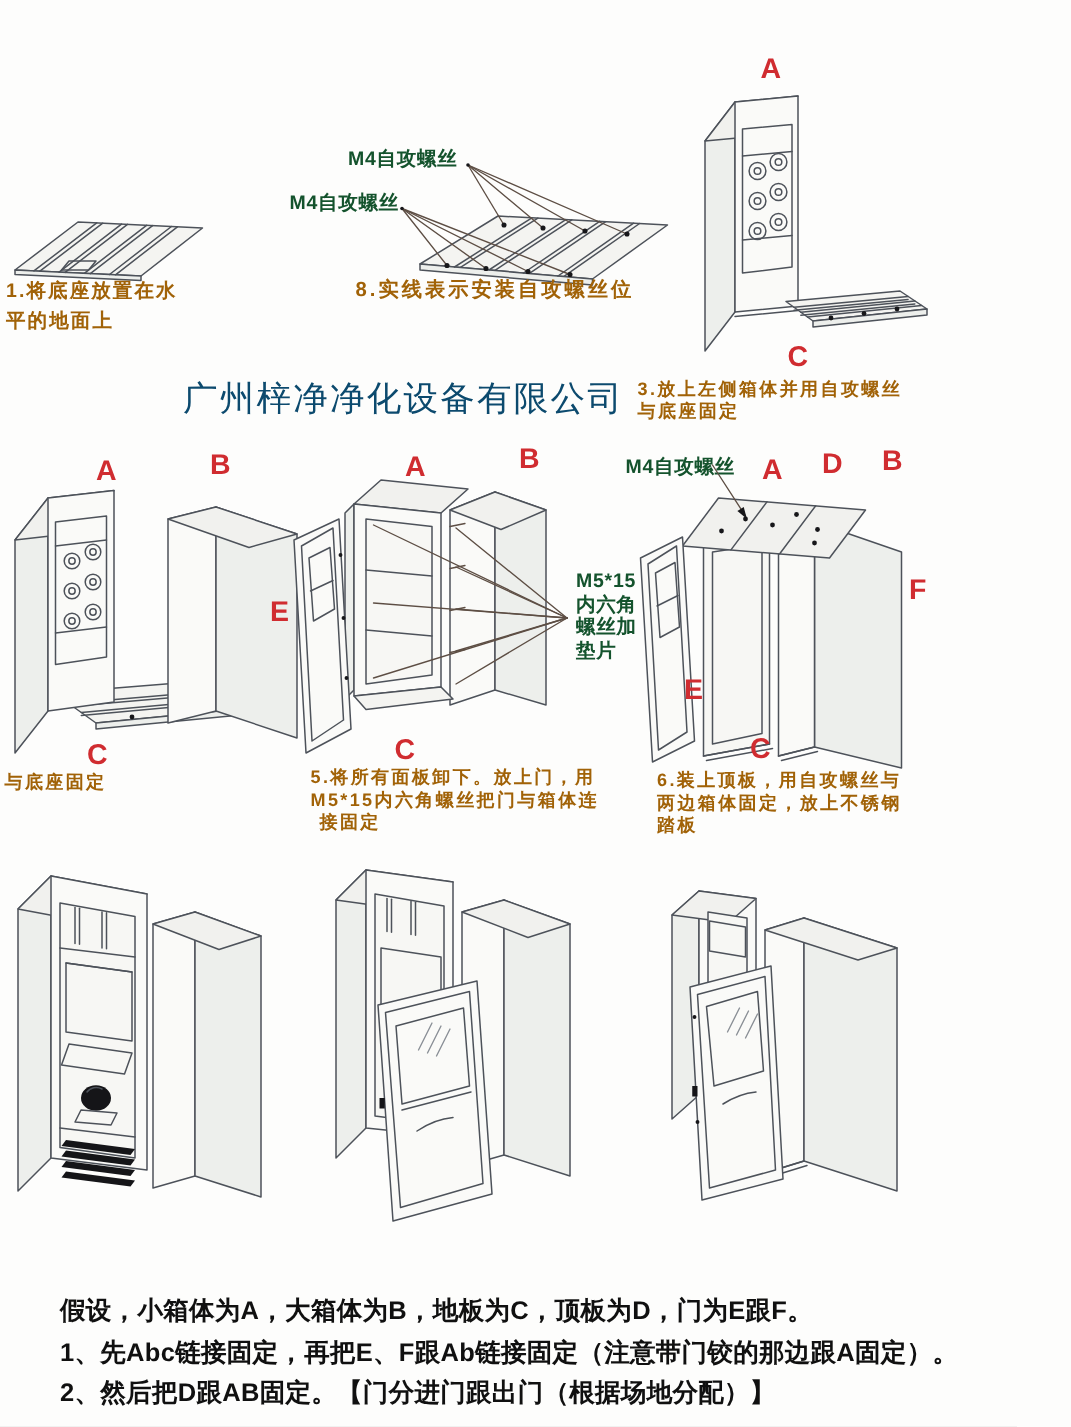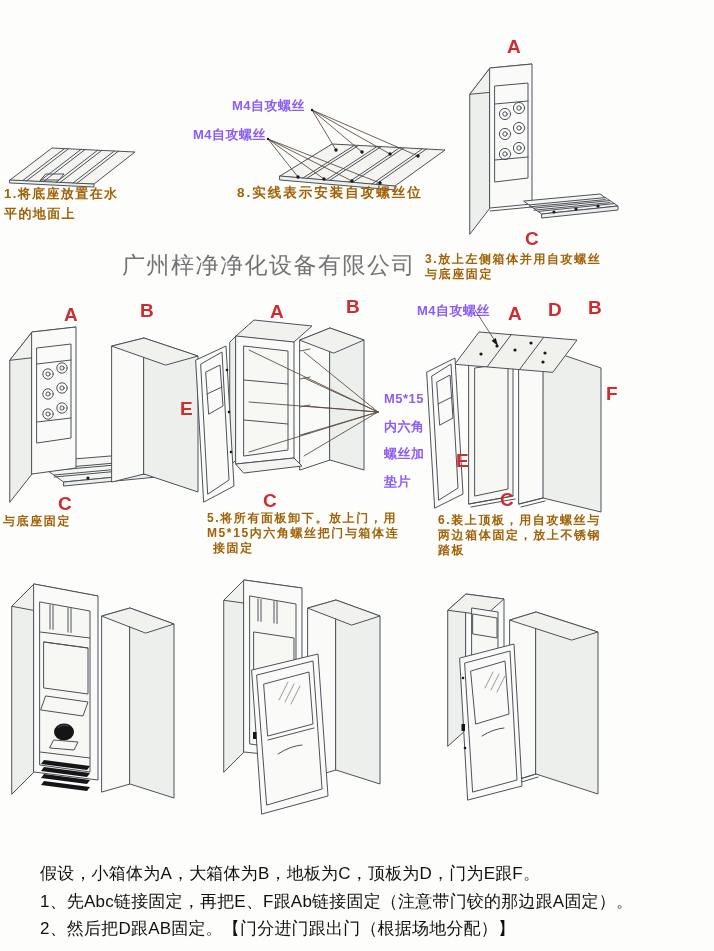--- a/index.html
+++ b/index.html
@@ -17,26 +17,26 @@
   svg .dot{fill:#17171a;stroke:none}
   svg .blk{fill:#151518;stroke:none}
   svg .sl{stroke:#5d4e44;stroke-width:0.9}
   svg .shine{stroke:#8a8f96;stroke-width:0.9}
   
   .ltr{position:absolute;font-weight:bold;font-size:19px;color:#d02c30;letter-spacing:0;line-height:20px;}
   .cap{position:absolute;color:#a16207;}
   .cap div{font-weight:bold;font-size:12px;line-height:15px;letter-spacing:1.6px;white-space:nowrap;}
   .cap.s1 div{font-size:13px;line-height:20px;letter-spacing:1.4px;}
   .cap.s2 div{font-size:13.5px;letter-spacing:2px;}
-  .slabel{position:absolute;font-weight:bold;font-size:13px;color:#8b5cf6;letter-spacing:0.5px;white-space:nowrap;}
-  .slabel div{line-height:15.5px;margin-top:12px;}
+  .slabel{position:absolute;font-weight:bold;font-size:13px;color:#14532d;letter-spacing:0.5px;white-space:nowrap;}
+  .slabel div{line-height:15.5px;}
   .watermark{position:absolute;left:122px;top:250px;font-family:"DejaVu Serif","Liberation Serif",serif;
-      font-size:23px;letter-spacing:1.5px;color:#737373;white-space:nowrap;}
+      font-size:23px;letter-spacing:1.5px;color:#0c4a6e;white-space:nowrap;}
   .footer{position:absolute;left:40px;top:860px;width:665px;color:#101010;}
-  .footer div{font-weight:normal;font-size:17px;line-height:27.5px;letter-spacing:0.2px;white-space:nowrap;}
+  .footer div{font-weight:bold;font-size:17px;line-height:27.5px;letter-spacing:0.2px;white-space:nowrap;}
 </style>
 </head>
 <body>
 
 <div class="page">
 
   <svg style="left:8px;top:140px" width="130" height="48" viewBox="0 0 130 48">
     <polygon class="fb" points="2,40 44,8 127,12 86,44"></polygon>
     <polygon class="fl" points="2,40 86,44 86,47 2,43"></polygon>
     <line x1="14.6" y1="40.6" x2="56.5" y2="8.6"></line>

